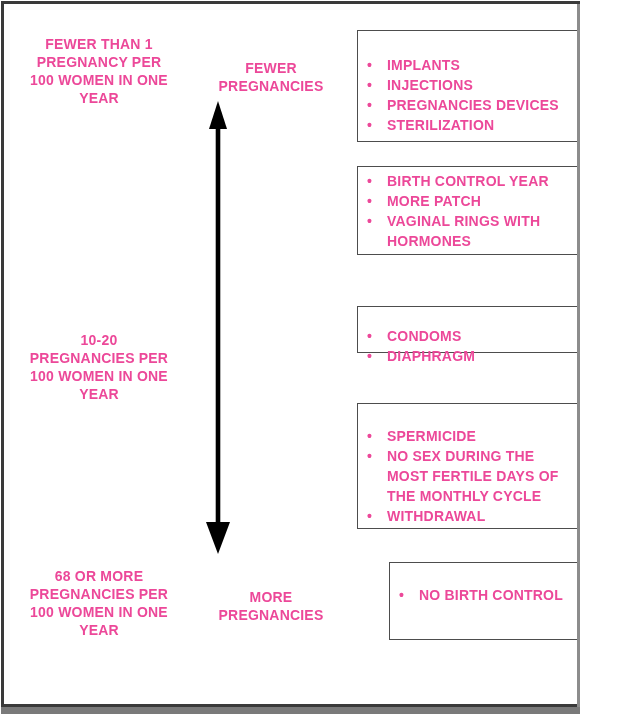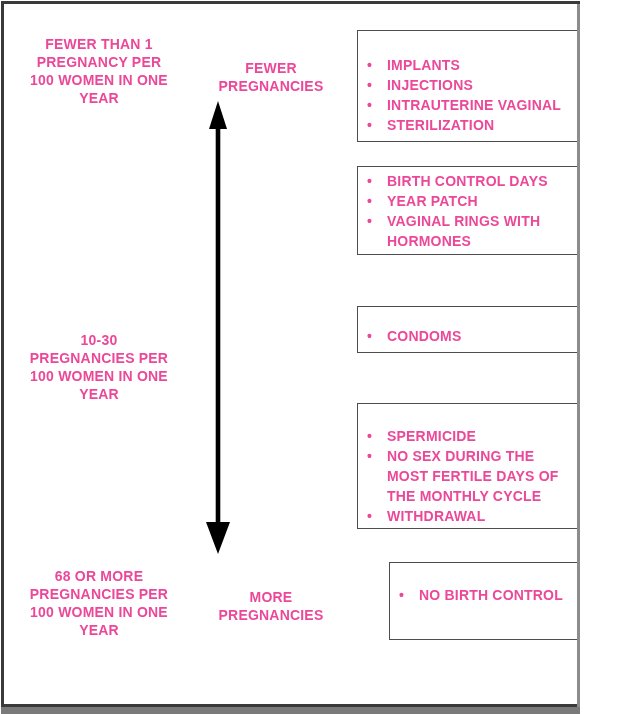--- a/index.html
+++ b/index.html
@@ -83,21 +83,21 @@
 </style>
 </head>
 <body>
 
 <div class="page">
 
   <div class="scale-label scale-1">FEWER THAN 1
 PREGNANCY PER
 100 WOMEN IN ONE
 YEAR</div>
-  <div class="scale-label scale-2">10-30
+  <div class="scale-label scale-2">10-20
 PREGNANCIES PER
 100 WOMEN IN ONE
 YEAR</div>
   <div class="scale-label scale-3">68 OR MORE
 PREGNANCIES PER
 100 WOMEN IN ONE
 YEAR</div>
 
   <div class="axis-label axis-top">FEWER
 PREGNANCIES</div>
@@ -107,35 +107,36 @@
   <svg class="arrow-svg" viewBox="0 0 40 460">
     <rect x="17.7" y="26" width="4.6" height="404" fill="#000000"></rect>
     <polygon points="20,3 11,31 29,31" fill="#000000"></polygon>
     <polygon points="20,456 8,424 32,424" fill="#000000"></polygon>
   </svg>
 
   <div class="method-box box-1">
     <ul class="method-list">
         <li class="method-item">IMPLANTS</li>
         <li class="method-item">INJECTIONS</li>
-        <li class="method-item">INTRAUTERINE VAGINAL</li>
+        <li class="method-item">PREGNANCIES DEVICES</li>
         <li class="method-item">STERILIZATION</li>
       </ul>
   </div>
   <div class="method-box box-2">
     <ul class="method-list">
-        <li class="method-item">BIRTH CONTROL DAYS</li>
-        <li class="method-item">YEAR PATCH</li>
+        <li class="method-item">BIRTH CONTROL YEAR</li>
+        <li class="method-item">MORE PATCH</li>
         <li class="method-item">VAGINAL RINGS WITH
 HORMONES</li>
       </ul>
   </div>
   <div class="method-box box-3">
     <ul class="method-list">
         <li class="method-item">CONDOMS</li>
+        <li class="method-item">DIAPHRAGM</li>
       </ul>
   </div>
   <div class="method-box box-4">
     <ul class="method-list">
         <li class="method-item">SPERMICIDE</li>
         <li class="method-item">NO SEX DURING THE
 MOST FERTILE DAYS OF
 THE MONTHLY CYCLE</li>
         <li class="method-item">WITHDRAWAL</li>
       </ul>

